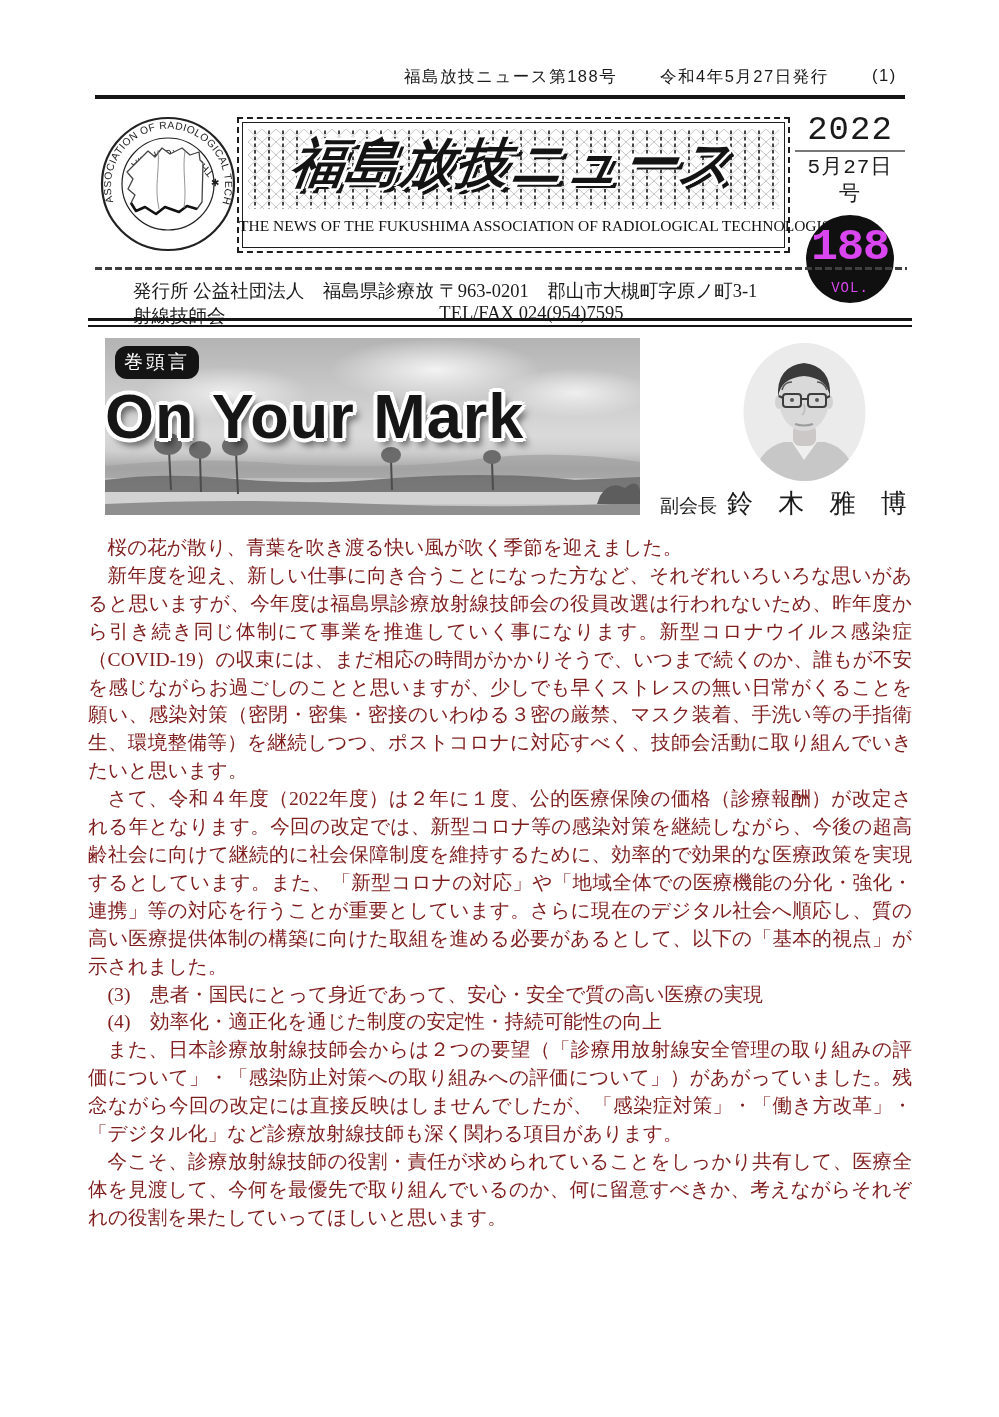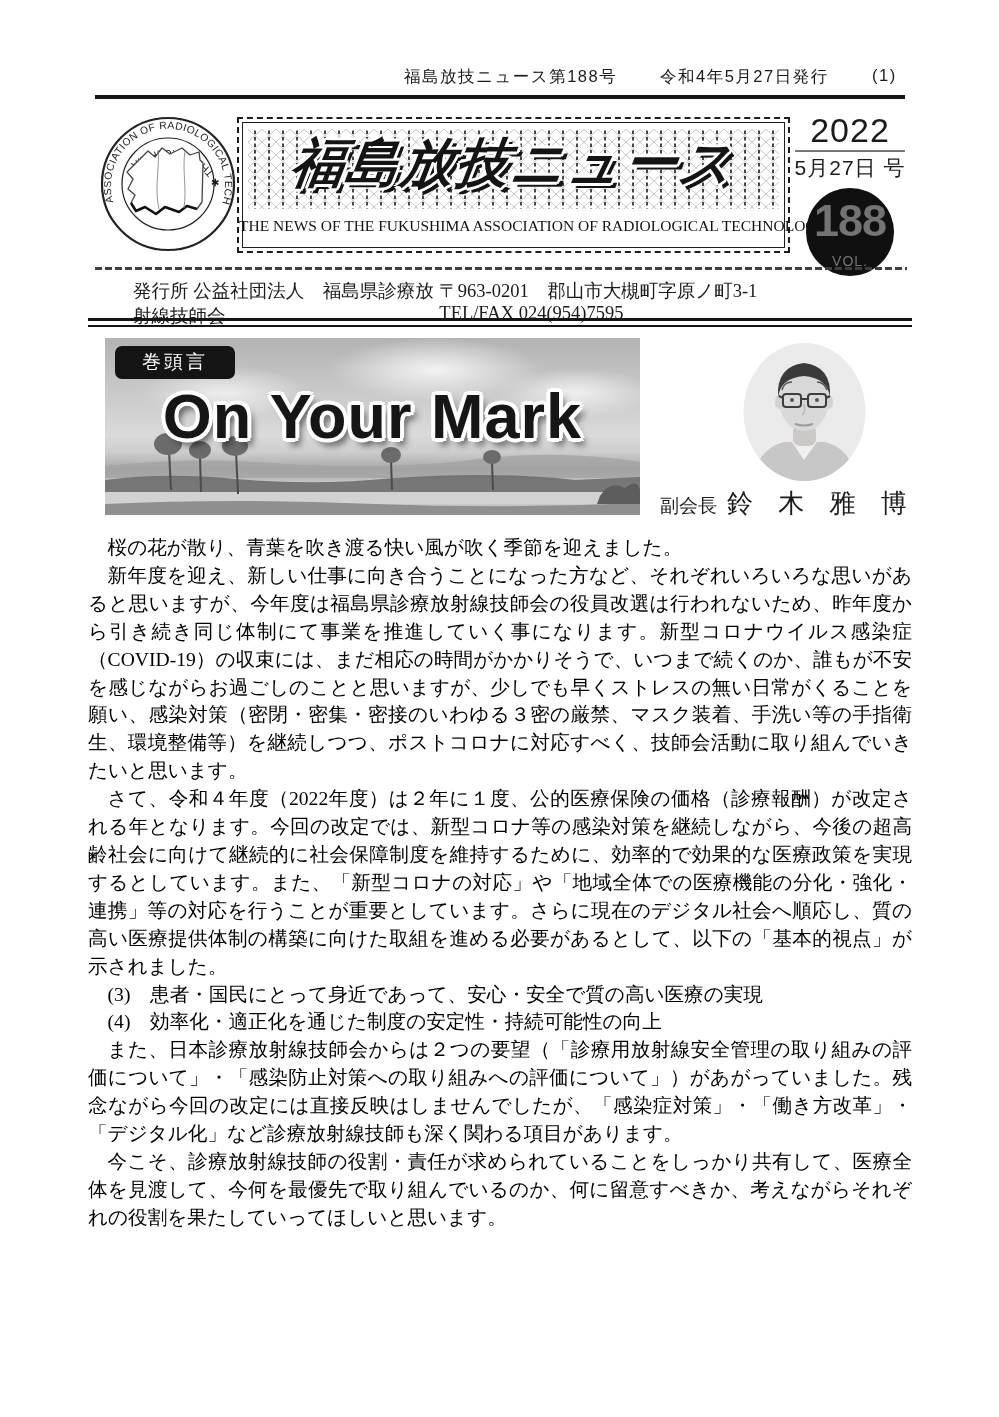--- a/index.html
+++ b/index.html
@@ -29,26 +29,26 @@
     font-family:"Liberation Sans","DejaVu Sans",sans-serif; font-weight:bold; font-style:italic;
     font-size:53px; line-height:60px; letter-spacing:2px; color:#141414;
     transform:skewX(-8deg);
     text-shadow:-2px -2px 0 #fff,2px -2px 0 #fff,-2px 2px 0 #fff,2px 2px 0 #fff,
                 -3px 0 0 #fff,3px 0 0 #fff,0 -3px 0 #fff,0 3px 0 #fff,5px 5px 0 #141414; }
   .mast-sub { position:absolute; left:0; right:0; top:98px; text-align:center; white-space:nowrap;
     font-family:"Liberation Serif","DejaVu Serif",serif; font-size:15.5px; color:#111; }
 
   
   .rblock { position:absolute; left:793px; top:112px; width:114px; text-align:center;
-    font-family:Liberation Sans, sans-serif; }
+    font-family:Liberation Mono, monospace; }
   .rblock .year { font-size:34px; letter-spacing:1px; line-height:36px; }
   .rblock .sep  { height:0; border-top:2px solid #777; margin:2px 2px; }
   .rblock .iday { font-size:21px; letter-spacing:1px; line-height:27px; }
   .volcircle { width:88px; height:88px; margin:7px auto 0; border-radius:50%;
-    background:#101010; color:#737373; position:relative; }
+    background:#101010; color:#d946ef; position:relative; }
   .volcircle .num { position:absolute; top:9px; left:0; right:0; font-size:45px; font-weight:bold;
     letter-spacing:-1px; line-height:48px; }
   .volcircle .vol { position:absolute; bottom:7px; left:0; right:0; font-size:14px; letter-spacing:1px; }
 
   
   .wavyrule { position:absolute; top:267px; left:95px; width:812px; height:2.5px;
     background:repeating-linear-gradient(90deg,#3f3f3f 0 7px,rgba(0,0,0,0) 7px 10px); }
   .pubrow { position:absolute; top:278px; left:95px; width:812px; display:flex;
     justify-content:space-between; padding:0 62px 0 38px; font-size:18.5px; }
   .homerow { position:absolute; top:304px; left:95px; width:743px; text-align:right; font-size:14.5px; }
@@ -58,37 +58,37 @@
   
   .banner { position:absolute; left:105px; top:338px; width:535px; height:177px; overflow:hidden;
     background:
       radial-gradient(ellipse 150px 45px at 330px 32px, #f3f3f3 0%, rgba(243,243,243,0) 70%),
       radial-gradient(ellipse 110px 35px at 470px 55px, #efefef 0%, rgba(239,239,239,0) 70%),
       radial-gradient(ellipse 120px 38px at 120px 55px, #ededed 0%, rgba(237,237,237,0) 70%),
       linear-gradient(180deg,#b3b3b3 0%,#c9c9c9 30%,#dadada 55%,#cfcfcf 64%,#a8a8a8 74%,#c6c6c6 82%,#d6d6d6 92%,#9d9d9d 100%); }
   .banner svg.scene { position:absolute; left:0; top:0; }
   .kantogen { position:absolute; left:10px; top:8px; background:#141414; color:#fff;
     font-family:"Liberation Sans","DejaVu Sans",sans-serif; font-size:19px; letter-spacing:3px;
-    padding:3px 27px 4px; border-radius:7px; }
-  .banner-title { position:absolute; left:0; width:100%; top:42px; text-align:center; white-space:nowrap;
+    padding:3px 9px 4px; border-radius:12px; }
+  .banner-title { position:absolute; left:0; width:100%; top:42px; white-space:nowrap;
     font-family:"Liberation Sans","DejaVu Sans",sans-serif; font-weight:bold; font-size:63px;
     letter-spacing:1px; color:#161616;
     text-shadow:-3px -3px 0 #fff,3px -3px 0 #fff,-3px 3px 0 #fff,3px 3px 0 #fff,
                 -4px 0 0 #fff,4px 0 0 #fff,0 -4px 0 #fff,0 4px 0 #fff,5px 7px 7px rgba(0,0,0,.6); }
 
   
   .portrait { position:absolute; left:742px; top:342px; }
   .caption { position:absolute; left:660px; top:486px; width:250px; text-align:left;
     font-family:"Liberation Sans","DejaVu Sans",sans-serif; white-space:nowrap; }
   .caption .role { font-size:19px; margin-right:10px; }
   .caption .name { font-size:26px; letter-spacing:9px; }
 
   
   .body { position:absolute; left:88px; top:534px; width:824px;
-    font-size:19.6px; line-height:27.9px; text-align:justify; color:#000000; }
+    font-size:19.6px; line-height:27.9px; text-align:justify; color:#7f1d1d; }
   .body p { text-indent:1em; margin:0; }
   .body .li { padding-left:1em; text-indent:0; }
 </style>
 </head>
 <body>
 
 <div class="page">
 
   <div class="runhead">
     <span class="issue">福島放技ニュース第188号</span>

